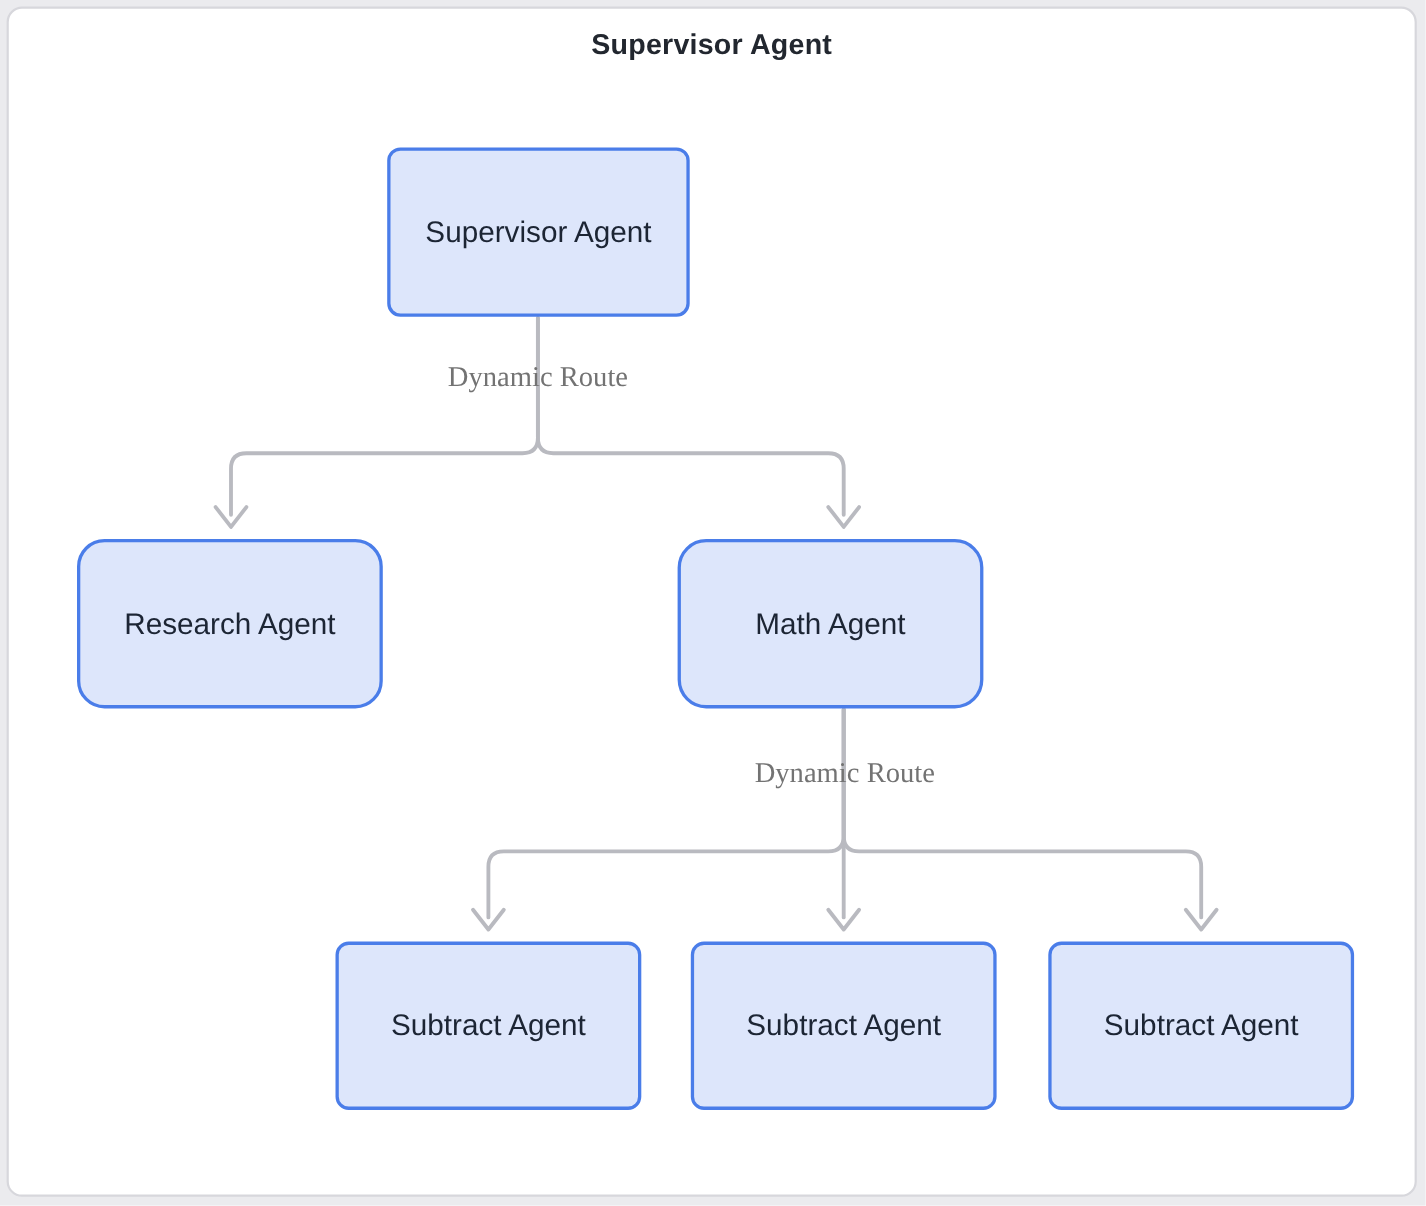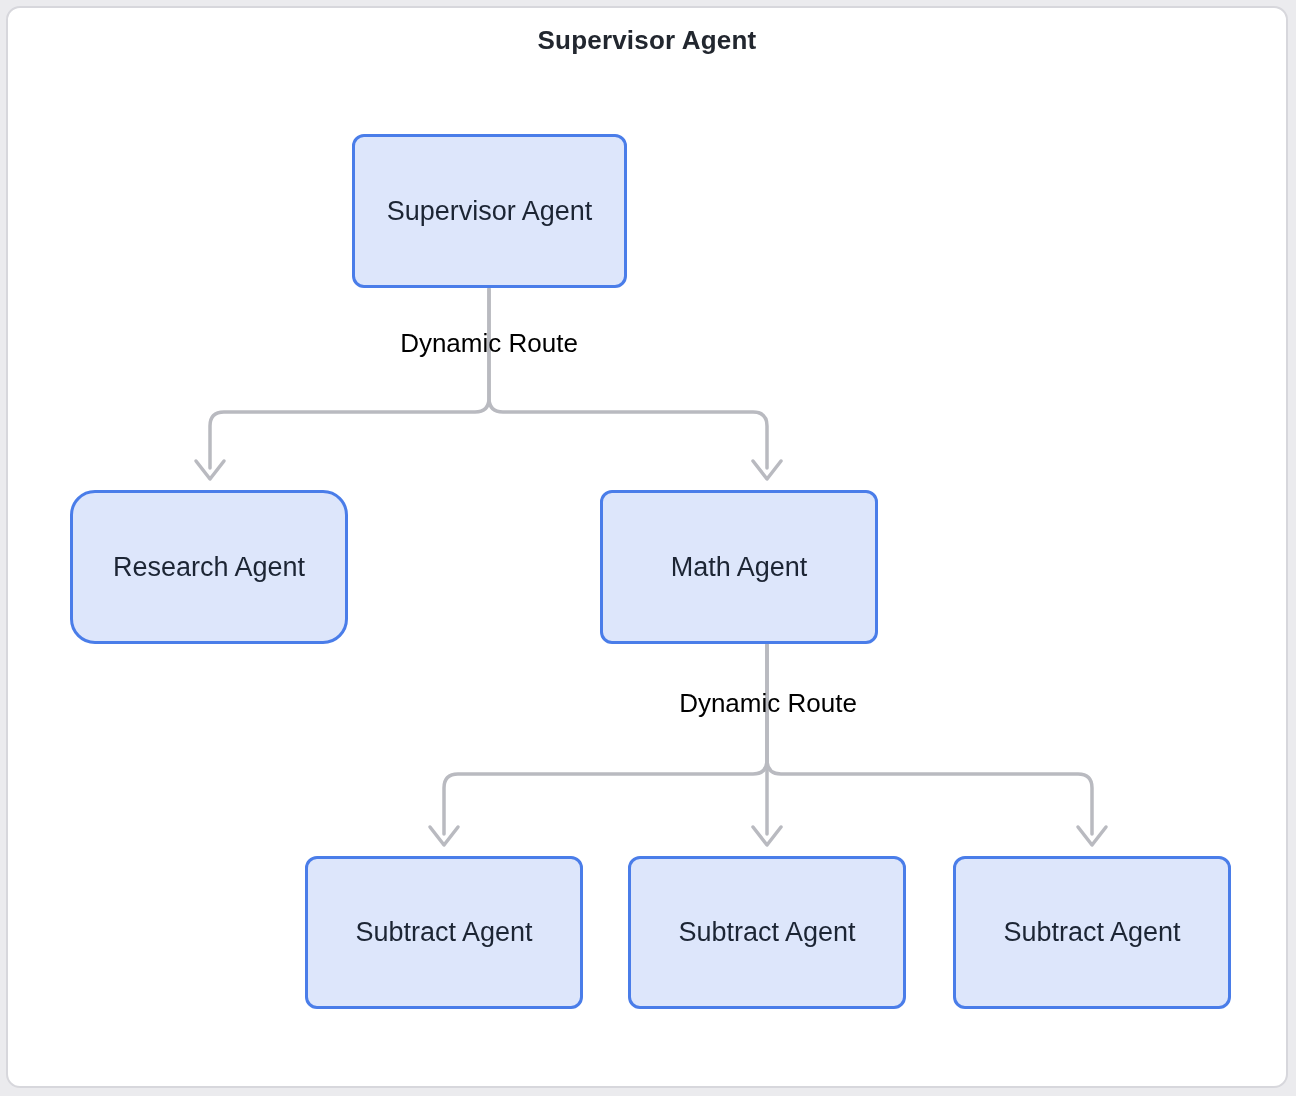--- a/index.html
+++ b/index.html
@@ -58,30 +58,31 @@
     border-radius: 12px;
     box-sizing: border-box;
     display: flex;
     align-items: center;
     justify-content: center;
     font-size: 27px;
     color: #1c2534;
   }
   .n-supervisor { left: 352px; top: 134px; width: 275px; height: 154px; }
   .n-research   { left: 70px;  top: 490px; width: 278px; height: 154px; border-radius: 25px; }
-  .n-math       { left: 600px; top: 490px; width: 278px; height: 154px; }
+  .n-math       { left: 616px; top: 490px; width: 278px; height: 154px; border-radius: 26px; }
   .n-sub1       { left: 305px; top: 856px; width: 278px; height: 153px; }
   .n-sub2       { left: 628px; top: 856px; width: 278px; height: 153px; }
   .n-sub3       { left: 953px; top: 856px; width: 278px; height: 153px; }
   .edge-label {
     position: absolute;
     transform: translate(-50%, -50%);
     font-size: 26px;
-    color: #000000;
+    color: #737373;
     white-space: nowrap;
+    font-family: Liberation Serif, serif;
   }
   .el-route1 { left: 489px; top: 343px; }
   .el-route2 { left: 768px; top: 703px; }
 </style>
 </head>
 <body>
 
 <div class="frame">
   <div class="diagram-title">Supervisor Agent</div>
 </div>

